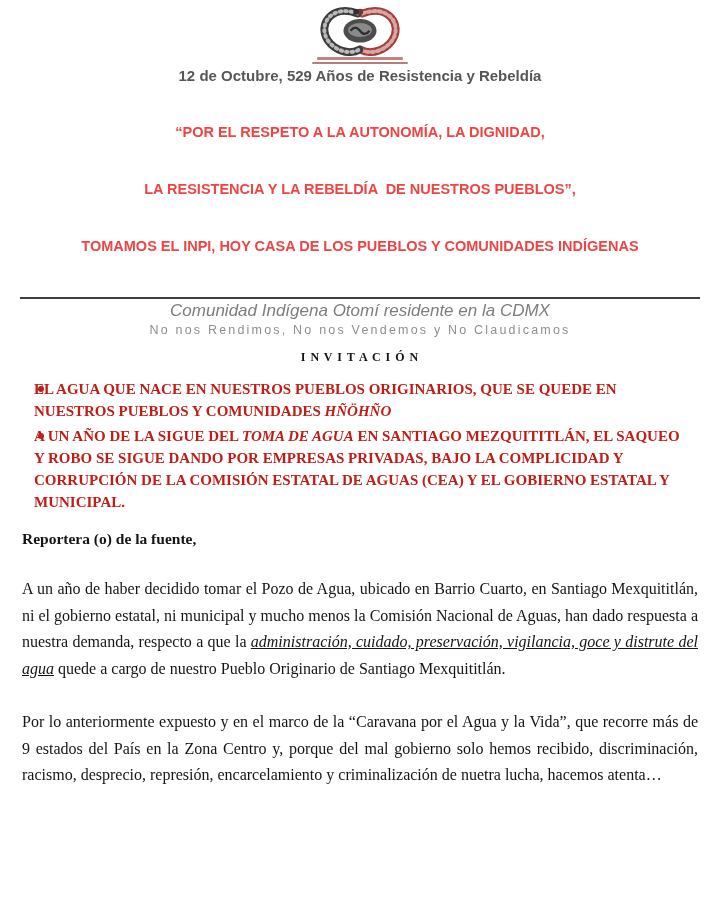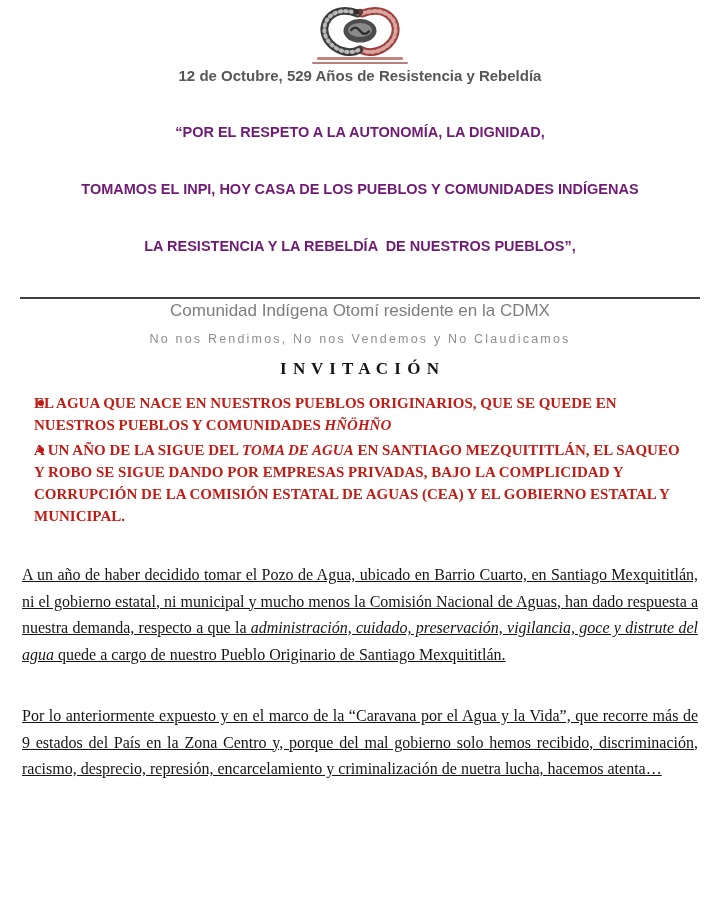--- a/index.html
+++ b/index.html
@@ -9,37 +9,37 @@
   }
   
   .logo-wrap{padding-top:4px;text-align:center;}
   .logo-svg{display:block;margin:0 auto;width:96px;height:52px;}
   .logo-caption{width:86px;height:3px;margin:1px auto 0;background:#c3847f;border-radius:1px;}
   .logo-caption.c2{width:96px;background:#b5807c;height:2px;margin-top:2px;}
   
   .sans{font-family:"Liberation Sans",sans-serif;}
   .date-line{margin-top:3px;text-align:center;font-weight:bold;font-size:15px;color:#575757;}
   .red-block{margin-top:1px;text-align:center;font-weight:bold;font-size:14.5px;
-             line-height:19px;color:#701a75;white-space:pre-wrap;}
+             line-height:19px;color:#ef4444;white-space:pre-wrap;}
   .divider{margin:3px 20px 0;border-top:2px solid #3f3f3f;height:0;}
-  .community{margin-top:2px;text-align:center;font-size:17px;color:#7d7d7d;}
-  .motto{margin-top:11px;text-align:center;font-size:12.5px;color:#8f8f8f;letter-spacing:2.2px;}
+  .community{margin-top:2px;text-align:center;font-size:17px;color:#7d7d7d;font-style:italic;}
+  .motto{margin-top:2px;text-align:center;font-size:12.5px;color:#8f8f8f;letter-spacing:2.2px;}
   
-  .inv-head{margin-top:13px;text-align:center;font-weight:bold;font-size:17px;letter-spacing:1px;}
+  .inv-head{margin-top:13px;text-align:center;font-weight:bold;font-size:12px;letter-spacing:1px;}
   .conf-head{margin-top:1px;text-align:center;font-weight:bold;font-size:16px;}
   
   .bullets{margin:13px 0 0;padding:0;list-style:none;}
   .bullets li{position:relative;margin:0 34px 3px;
               font-weight:bold;font-size:15px;line-height:22px;color:#c01d16;}
   .bullet-dot{position:absolute;left:4px;top:8px;width:6px;height:6px;border-radius:50%;
               background:#c01d16;}
   .it{font-style:italic;}
   
   .salutation{margin:15px 22px 0;font-weight:bold;font-size:15.5px;line-height:21px;}
-  .para{margin:35px 22px 0;font-size:16px;line-height:26.5px;text-align:justify;text-decoration:underline;}
+  .para{margin:27px 22px 0;font-size:16px;line-height:26.5px;text-align:justify;}
   .emph-ul{font-style:italic;text-decoration:underline;}
 </style>
 </head>
 <body>
 
 <div class="page">
 
   <div class="logo-wrap">
     <svg class="logo-svg" viewBox="0 0 120 66" aria-hidden="true">
 
@@ -56,22 +56,22 @@
       <circle cx="55" cy="10" r="3.5" fill="#2f2f2f"></circle>
     </svg>
     <div class="logo-caption"></div>
     <div class="logo-caption c2"></div>
   </div>
 
   <div class="date-line sans">12 de Octubre, 529 Años de Resistencia y Rebeldía</div>
 
   <div class="red-block sans">
     <div>“POR EL RESPETO A LA AUTONOMÍA, LA DIGNIDAD,</div>
+    <div>LA RESISTENCIA Y LA REBELDÍA  DE NUESTROS PUEBLOS”,</div>
     <div>TOMAMOS EL INPI, HOY CASA DE LOS PUEBLOS Y COMUNIDADES INDÍGENAS</div>
-    <div>LA RESISTENCIA Y LA REBELDÍA  DE NUESTROS PUEBLOS”,</div>
   </div>
 
   <div class="divider"></div>
 
   <div class="community sans">Comunidad Indígena Otomí residente en la CDMX</div>
   <div class="motto sans">No nos Rendimos, No nos Vendemos y No Claudicamos</div>
 
   <div class="inv-head">I N V I T A C I Ó N</div>
 
   <ul class="bullets">
@@ -79,19 +79,20 @@
       <span class="bullet-dot"></span>
       <span>EL AGUA QUE NACE EN NUESTROS PUEBLOS ORIGINARIOS, QUE SE QUEDE EN NUESTROS PUEBLOS Y COMUNIDADES </span><span class="it">HÑÖHÑO</span><span></span>
     </li>
     <li>
       <span class="bullet-dot"></span>
       <span>A UN AÑO DE LA SIGUE DEL </span><span class="it">TOMA DE AGUA</span><span> EN SANTIAGO MEZQUITITLÁN, EL SAQUEO Y ROBO SE SIGUE DANDO POR EMPRESAS PRIVADAS, BAJO LA COMPLICIDAD Y CORRUPCIÓN DE LA COMISIÓN ESTATAL DE AGUAS (CEA) Y EL GOBIERNO ESTATAL Y MUNICIPAL.</span>
     </li>
   </ul>
 
   <div class="salutation">
+    <div>Reportera (o) de la fuente,</div>
   </div>
 
   <p class="para"><span>A un año de haber decidido tomar el Pozo de Agua, ubicado en Barrio Cuarto, en Santiago Mexquititlán, ni el gobierno estatal, ni municipal y mucho menos la Comisión Nacional de Aguas, han dado respuesta a nuestra demanda, respecto a que la </span><span class="emph-ul">administración, cuidado, preservación, vigilancia, goce y distrute del agua</span><span> quede a cargo de nuestro Pueblo Originario de Santiago Mexquititlán.</span></p>
 
   <p class="para">Por lo anteriormente expuesto y en el marco de la “Caravana por el Agua y la Vida”, que recorre más de 9 estados del País en la Zona Centro y, porque del mal gobierno solo hemos recibido, discriminación, racismo, desprecio, represión, encarcelamiento y criminalización de nuetra lucha, hacemos atenta…</p>
 
 </div>
 
 </body></html>

